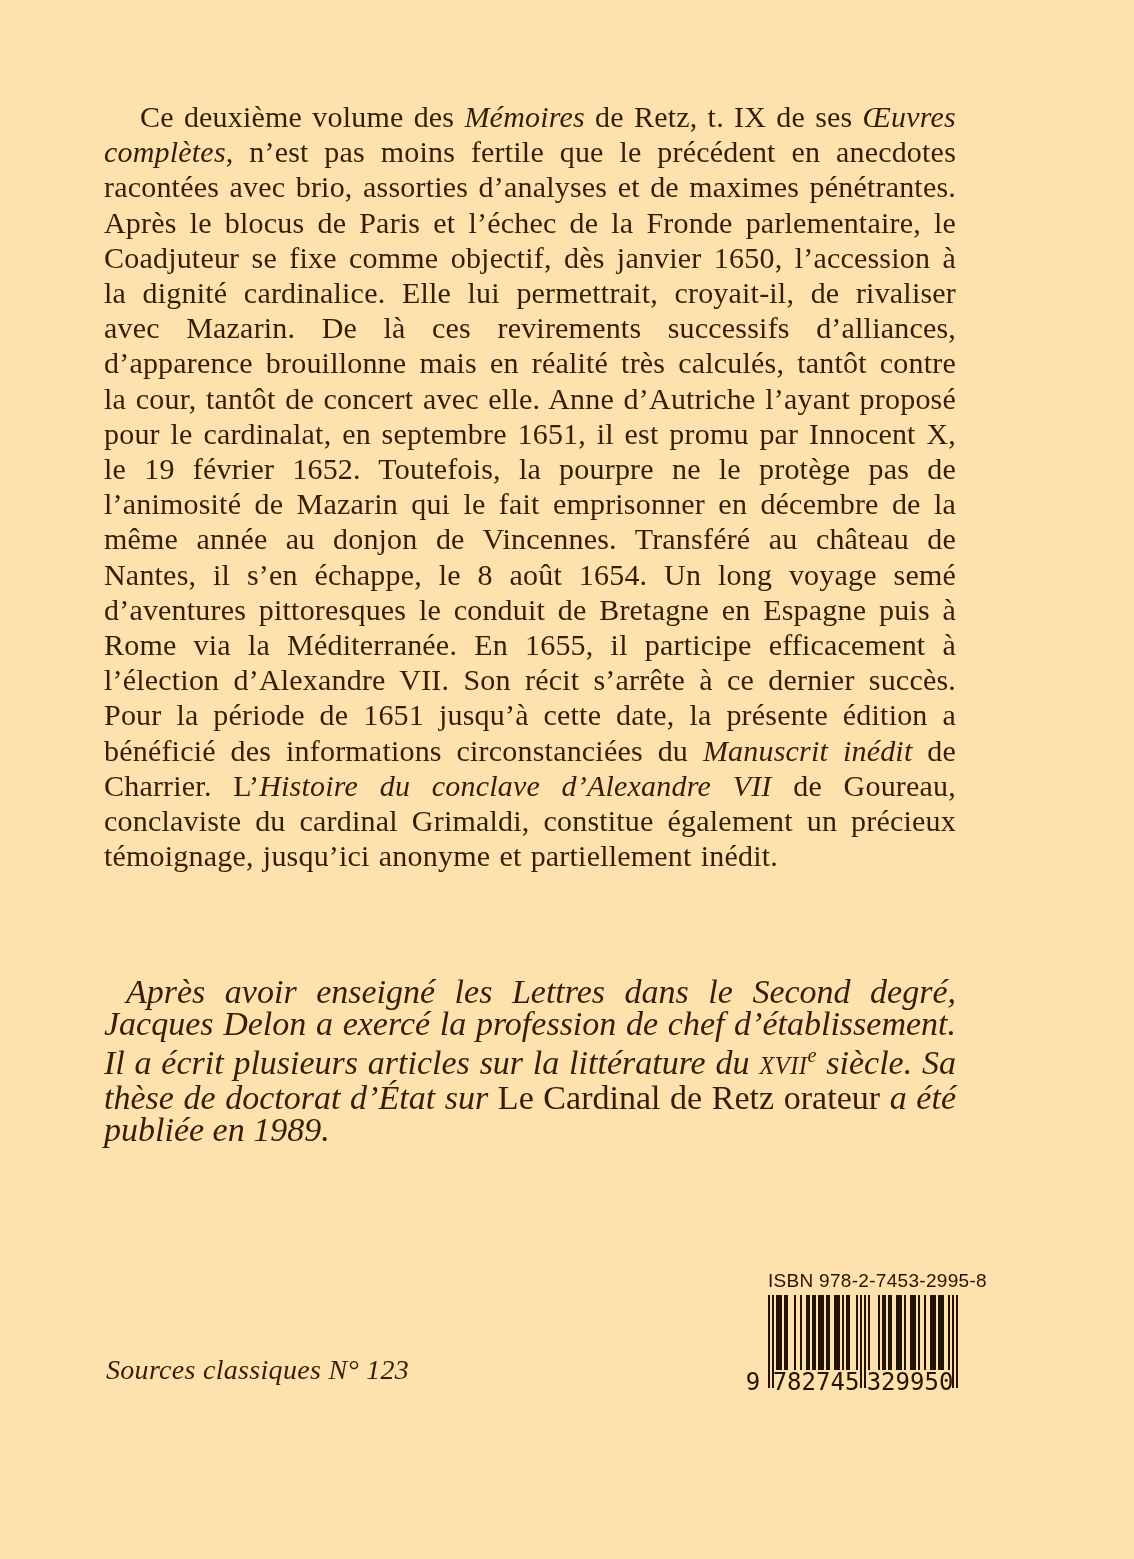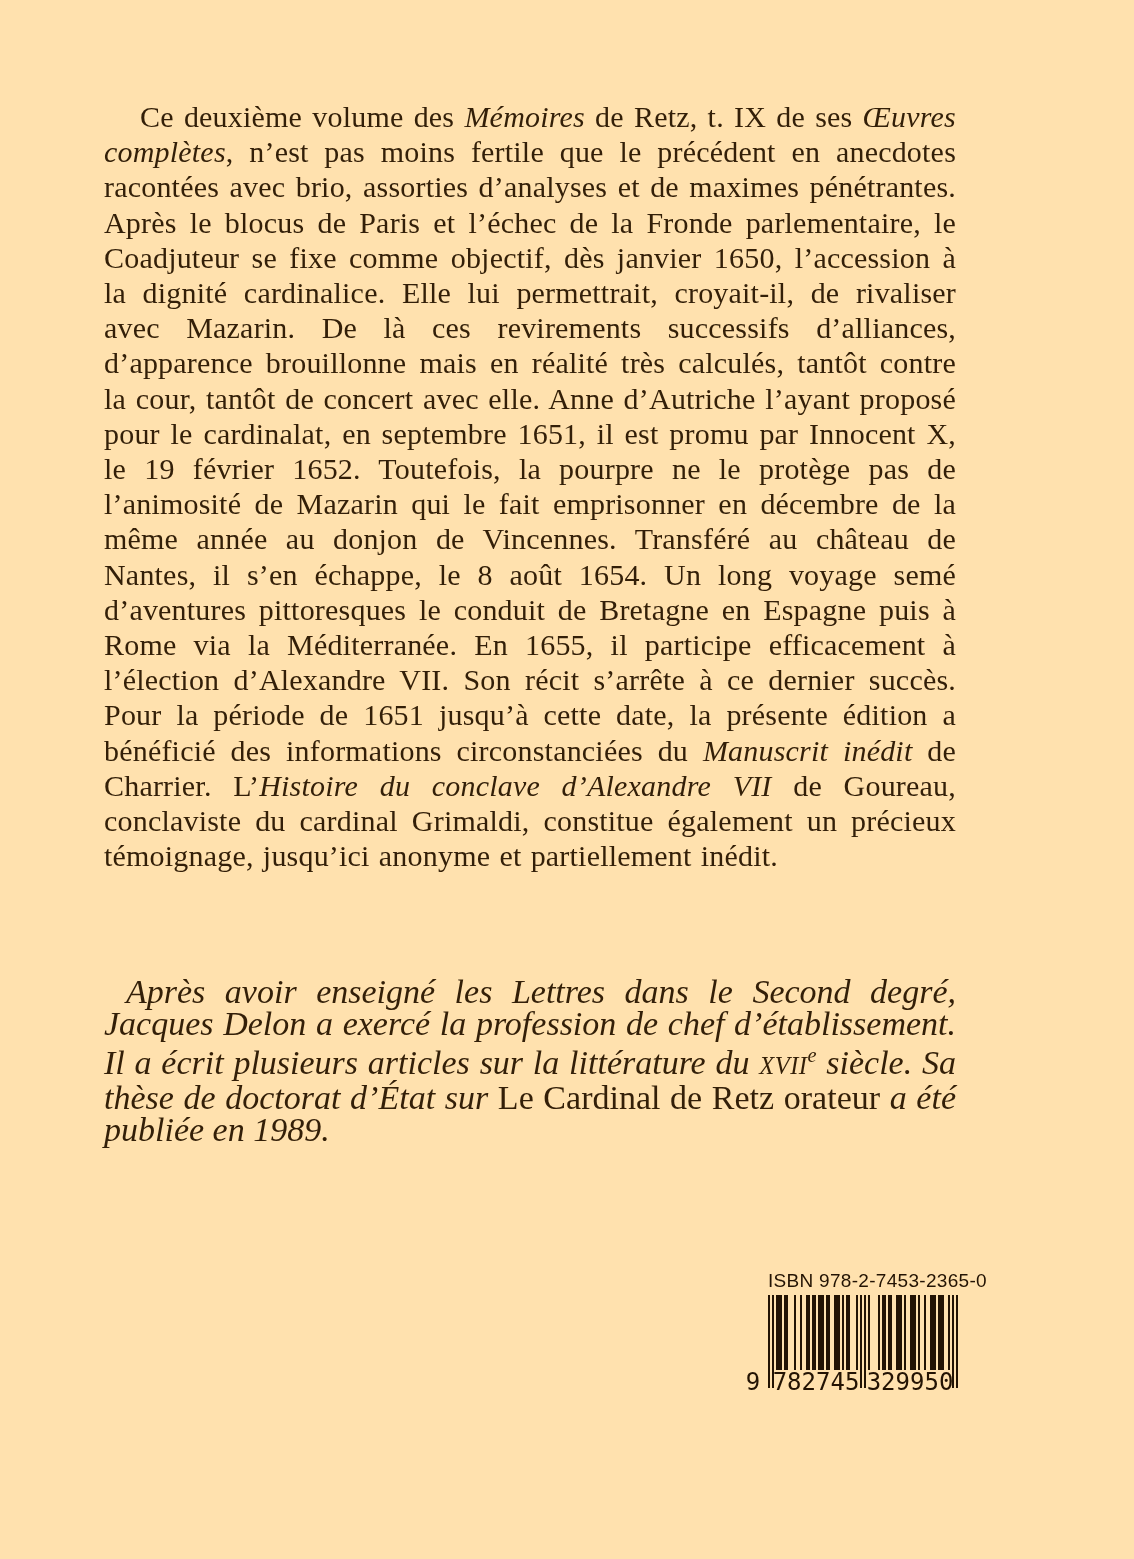--- a/index.html
+++ b/index.html
@@ -87,21 +87,21 @@
 </head>
 <body style="background: rgb(255, 225, 174);">
 
 <div class="page" style="background: rgb(255, 225, 174); color: rgb(51, 31, 8);">
 
   <p class="synopsis"><span class="seg-r">Ce deuxième volume des </span><span class="seg-i">Mémoires</span><span class="seg-r"> de Retz, t. IX de ses </span><span class="seg-i">Œuvres complètes</span><span class="seg-r">, n’est pas moins fertile que le précédent en anecdotes racontées avec brio, assorties d’analyses et de maximes pénétrantes. Après le blocus de Paris et l’échec de la Fronde parlementaire, le Coadjuteur se fixe comme objectif, dès janvier 1650, l’accession à la dignité cardinalice. Elle lui permettrait, croyait-il, de rivaliser avec Mazarin. De là ces revirements successifs d’alliances, d’apparence brouillonne mais en réalité très calculés, tantôt contre la cour, tantôt de concert avec elle. Anne d’Autriche l’ayant proposé pour le cardinalat, en septembre 1651, il est promu par Innocent X, le 19 février 1652. Toutefois, la pourpre ne le protège pas de l’animosité de Mazarin qui le fait emprisonner en décembre de la même année au donjon de Vincennes. Transféré au château de Nantes, il s’en échappe, le 8 août 1654. Un long voyage semé d’aventures pittoresques le conduit de Bretagne en Espagne puis à Rome via la Méditerranée. En 1655, il participe efficacement à l’élection d’Alexandre VII. Son récit s’arrête à ce dernier succès. Pour la période de 1651 jusqu’à cette date, la présente édition a bénéficié des informations circonstanciées du </span><span class="seg-i">Manuscrit inédit</span><span class="seg-r"> de Charrier. L’</span><span class="seg-i">Histoire du conclave d’Alexandre VII</span><span class="seg-r"> de Goureau, conclaviste du cardinal Grimaldi, constitue également un précieux témoignage, jusqu’ici anonyme et partiellement inédit.</span></p>
 
   <p class="bio"><span class="seg-i">Après avoir enseigné les Lettres dans le Second degré, Jacques Delon a exercé la profession de chef d’établissement. Il a écrit plusieurs articles sur la littérature du </span><span class="seg-i-sc">xvii</span><span class="seg-i-sup">e</span><span class="seg-i"> siècle. Sa thèse de doctorat d’État sur </span><span class="seg-r">Le Cardinal de Retz orateur</span><span class="seg-i"> a été publiée en 1989.</span></p>
 
   <div class="barcode">
-    <div class="isbn">ISBN 978-2-7453-2365-0</div>
+    <div class="isbn">ISBN 978-2-7453-2995-8</div>
     <svg id="ean-svg" width="215" height="98" viewBox="0 0 215 98" xmlns="http://www.w3.org/2000/svg">
         <rect x="23" y="0" width="2" height="93" fill="#231303"></rect>
         <rect x="27" y="0" width="2" height="93" fill="#231303"></rect>
         <rect x="31" y="0" width="6" height="75" fill="#231303"></rect>
         <rect x="39" y="0" width="4" height="75" fill="#231303"></rect>
         <rect x="49" y="0" width="2" height="75" fill="#231303"></rect>
         <rect x="55" y="0" width="2" height="75" fill="#231303"></rect>
         <rect x="61" y="0" width="4" height="75" fill="#231303"></rect>
         <rect x="67" y="0" width="4" height="75" fill="#231303"></rect>
         <rect x="73" y="0" width="6" height="75" fill="#231303"></rect>
@@ -125,14 +125,15 @@
         <rect x="193" y="0" width="6" height="75" fill="#231303"></rect>
         <rect x="203" y="0" width="2" height="75" fill="#231303"></rect>
         <rect x="207" y="0" width="2" height="93" fill="#231303"></rect>
         <rect x="211" y="0" width="2" height="93" fill="#231303"></rect>
         <text x="8" y="95" text-anchor="middle" fill="#231303">9</text>
         <text x="71" y="95" text-anchor="middle" fill="#231303">782745</text>
         <text x="165" y="95" text-anchor="middle" fill="#231303">329950</text>
       </svg>
   </div>
 
+  <div class="collection">Sources classiques N° 123</div>
 
 </div>
 
 </body></html>

